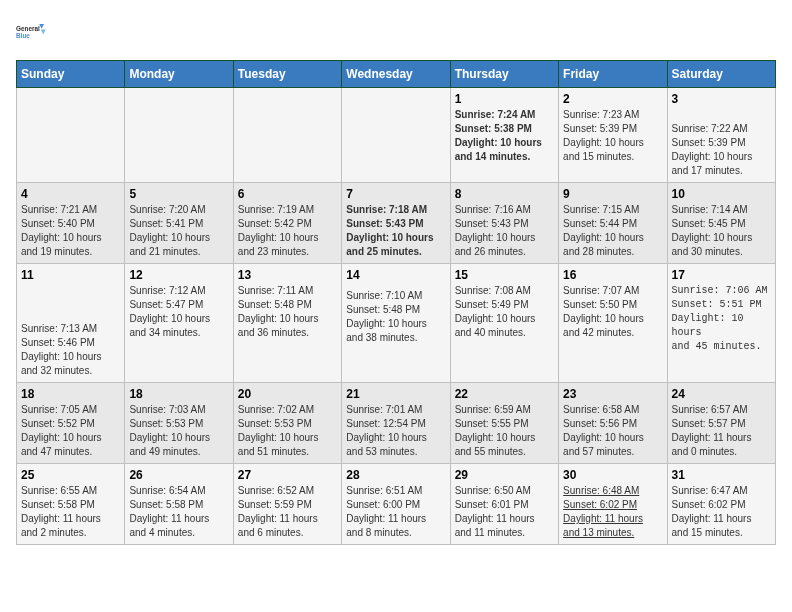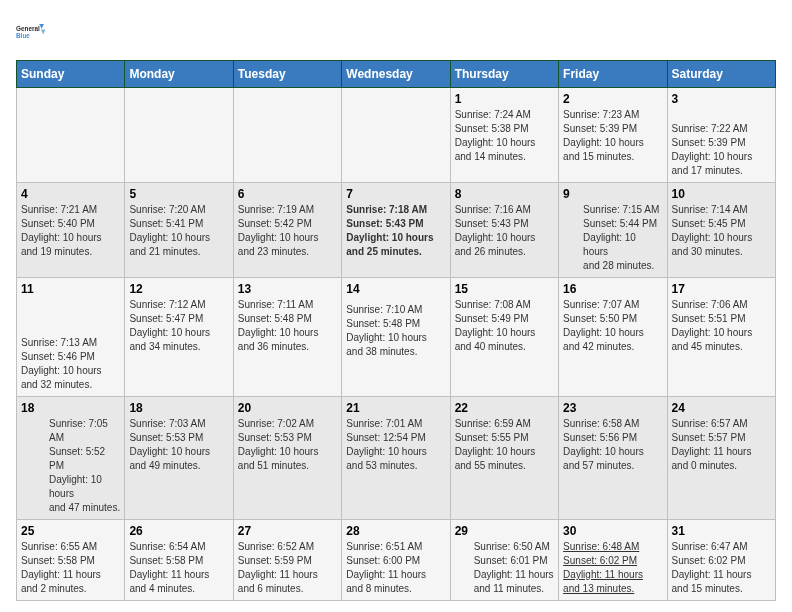--- a/index.html
+++ b/index.html
@@ -108,21 +108,21 @@
       </tr>
   </thead>
   <tbody>
   <tr>
         <td></td>
         <td></td>
         <td></td>
         <td></td>
         <td>
           <span class="day-number">1</span>
-          <div class="day-info" style="white-space: pre-line;">Sunrise: 7:24 AM
+          <div class="day-info" style="white-space: pre-line; font-weight: bold;">Sunrise: 7:24 AM
 Sunset: 5:38 PM
 Daylight: 10 hours
 and 14 minutes.</div>
         </td>
         <td>
           <span class="day-number">2</span>
           <div class="day-info" style="white-space: pre-line;">Sunrise: 7:23 AM
 Sunset: 5:39 PM
 Daylight: 10 hours
 and 15 minutes.</div>
@@ -166,21 +166,21 @@
         </td>
         <td>
           <span class="day-number">8</span>
           <div class="day-info" style="white-space: pre-line;">Sunrise: 7:16 AM
 Sunset: 5:43 PM
 Daylight: 10 hours
 and 26 minutes.</div>
         </td>
         <td>
           <span class="day-number">9</span>
-          <div class="day-info" style="white-space: pre-line; margin-left: 20px;">Sunrise: 7:15 AM
+          <div class="day-info" style="white-space: pre-line;">Sunrise: 7:15 AM
 Sunset: 5:44 PM
 Daylight: 10 hours
 and 28 minutes.</div>
         </td>
         <td>
           <span class="day-number">10</span>
           <div class="day-info" style="white-space: pre-line;">Sunrise: 7:14 AM
 Sunset: 5:45 PM
 Daylight: 10 hours
 and 30 minutes.</div>
@@ -224,30 +224,30 @@
         </td>
         <td>
           <span class="day-number">16</span>
           <div class="day-info" style="white-space: pre-line;">Sunrise: 7:07 AM
 Sunset: 5:50 PM
 Daylight: 10 hours
 and 42 minutes.</div>
         </td>
         <td>
           <span class="day-number">17</span>
-          <div class="day-info" style="white-space: pre-line;">Sunrise: 7:06 AM
+          <div class="day-info" style="white-space: pre-line; font-family: Liberation Mono, monospace;">Sunrise: 7:06 AM
 Sunset: 5:51 PM
 Daylight: 10 hours
 and 45 minutes.</div>
         </td>
       </tr>
       <tr>
         <td>
           <span class="day-number">18</span>
-          <div class="day-info" style="white-space: pre-line; margin-left: 28px;">Sunrise: 7:05 AM
+          <div class="day-info" style="white-space: pre-line;">Sunrise: 7:05 AM
 Sunset: 5:52 PM
 Daylight: 10 hours
 and 47 minutes.</div>
         </td>
         <td>
           <span class="day-number">18</span>
           <div class="day-info" style="white-space: pre-line;">Sunrise: 7:03 AM
 Sunset: 5:53 PM
 Daylight: 10 hours
 and 49 minutes.</div>
@@ -312,21 +312,21 @@
         </td>
         <td>
           <span class="day-number">28</span>
           <div class="day-info" style="white-space: pre-line;">Sunrise: 6:51 AM
 Sunset: 6:00 PM
 Daylight: 11 hours
 and 8 minutes.</div>
         </td>
         <td>
           <span class="day-number">29</span>
-          <div class="day-info" style="white-space: pre-line; margin-left: 19px;">Sunrise: 6:50 AM
+          <div class="day-info" style="white-space: pre-line;">Sunrise: 6:50 AM
 Sunset: 6:01 PM
 Daylight: 11 hours
 and 11 minutes.</div>
         </td>
         <td>
           <span class="day-number">30</span>
           <div class="day-info" style="white-space: pre-line; text-decoration: underline;">Sunrise: 6:48 AM
 Sunset: 6:02 PM
 Daylight: 11 hours
 and 13 minutes.</div>

